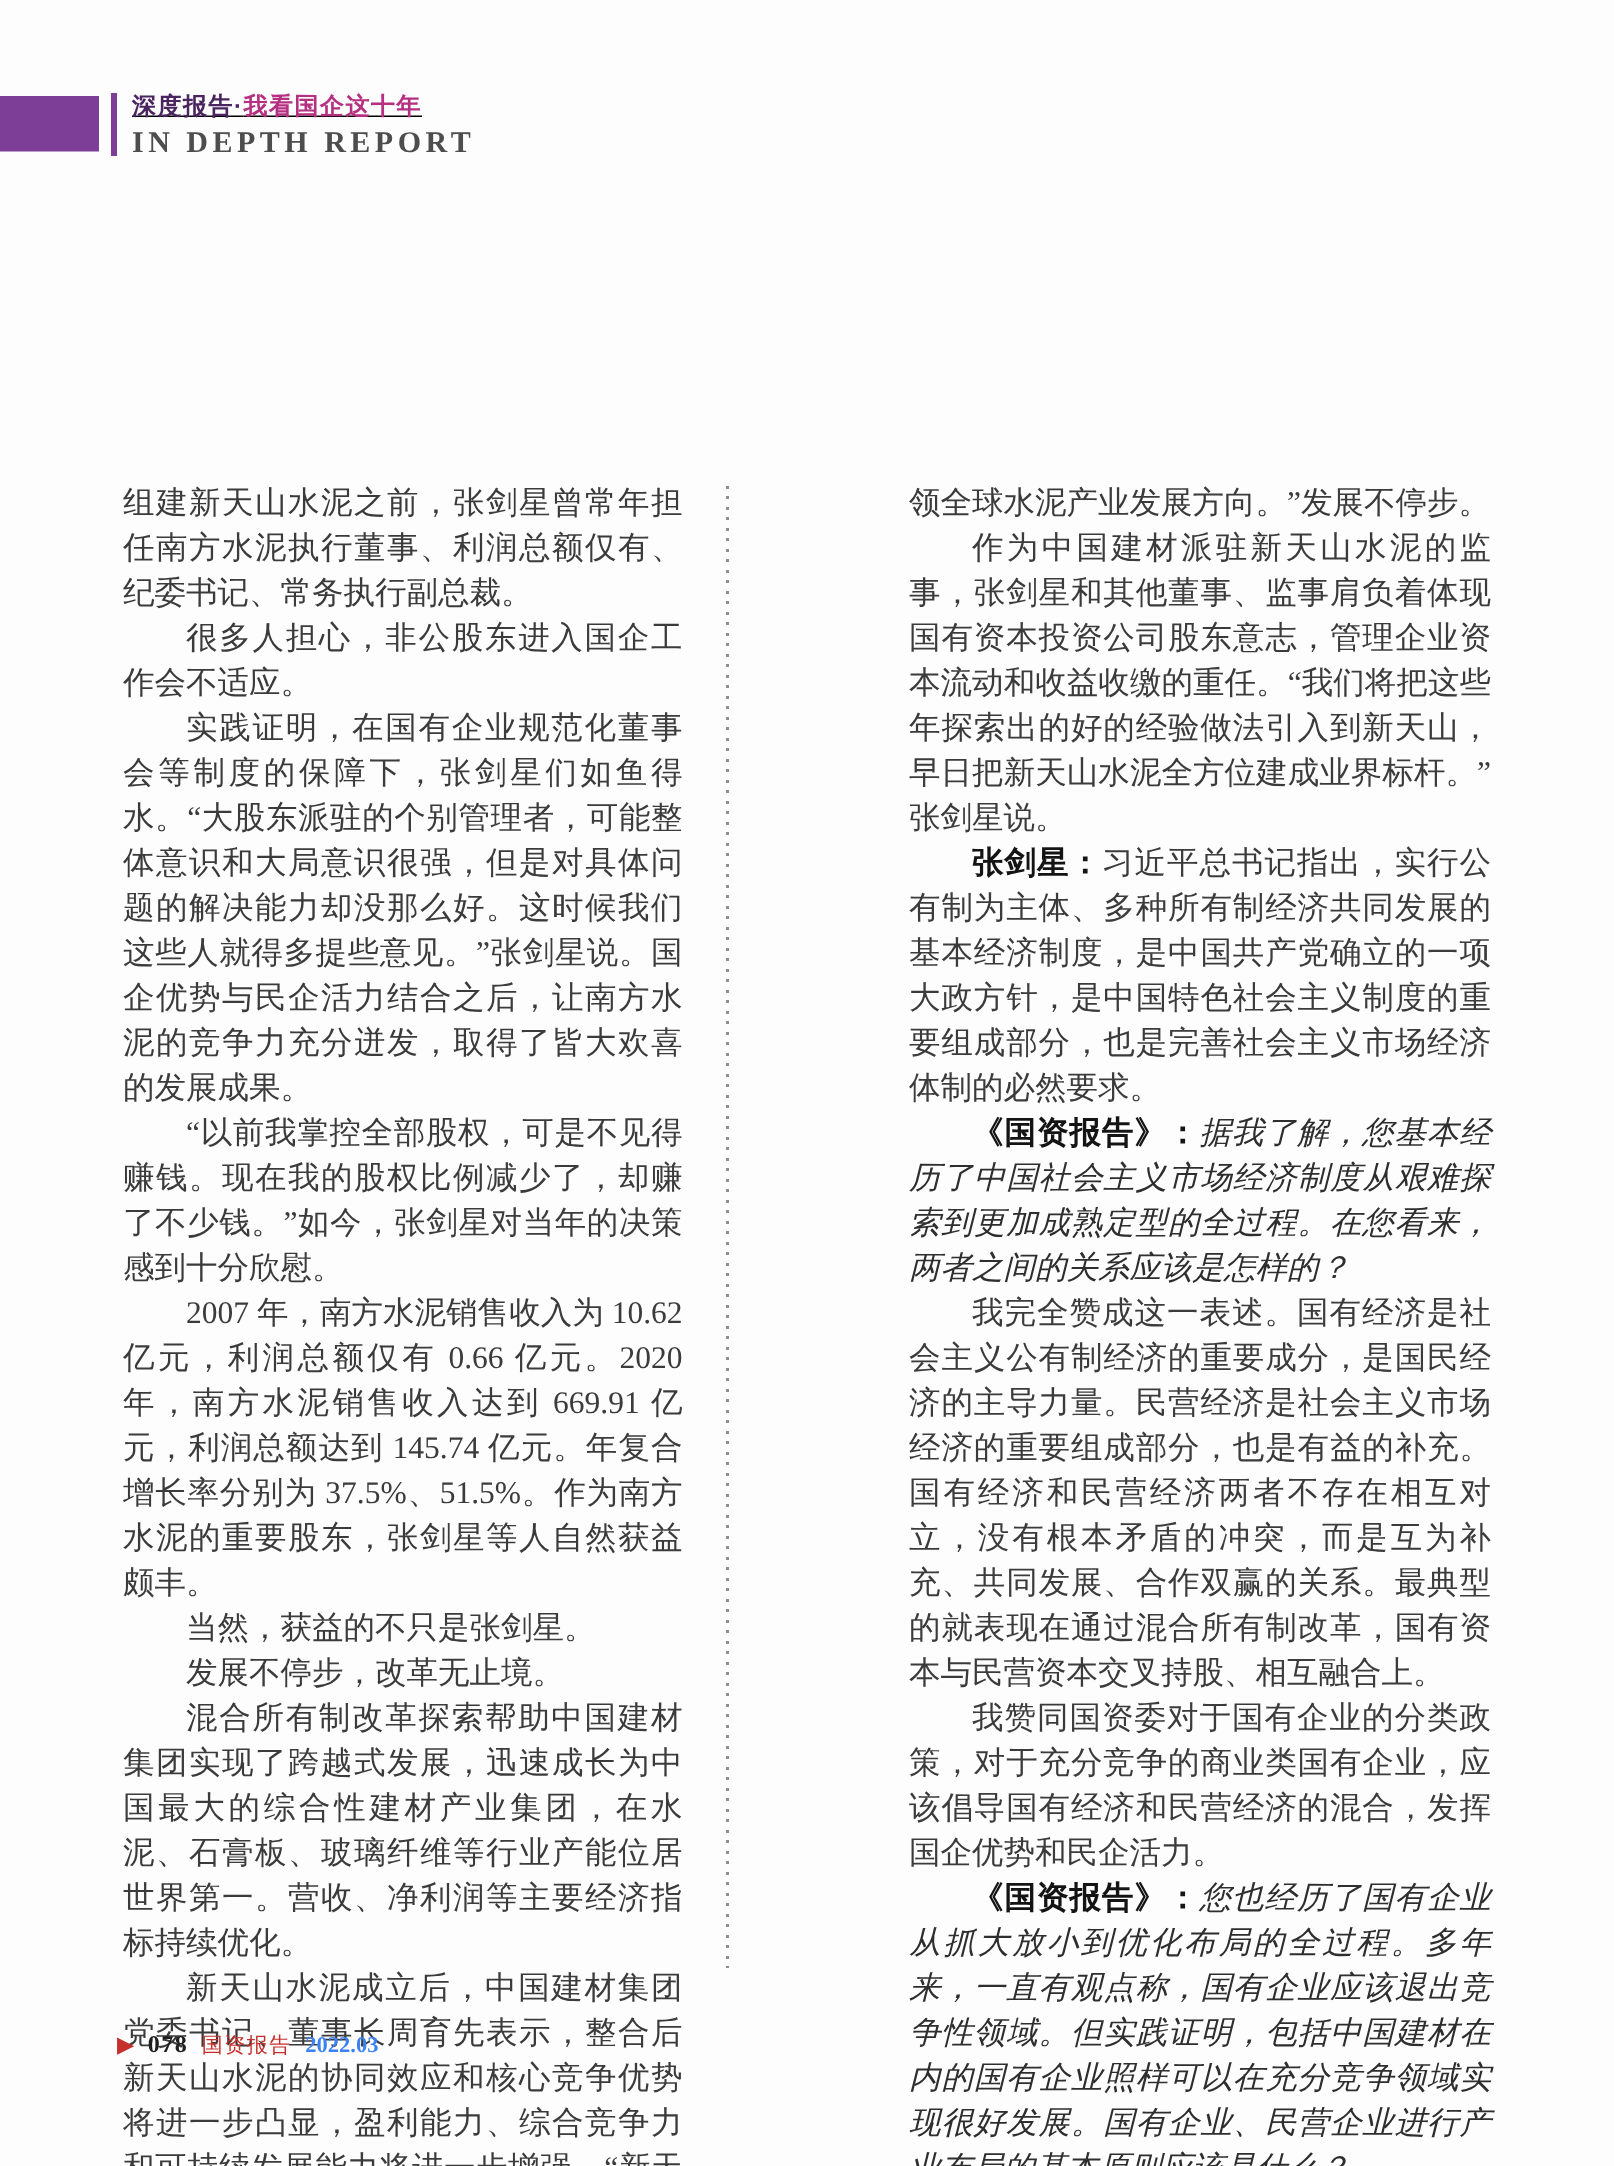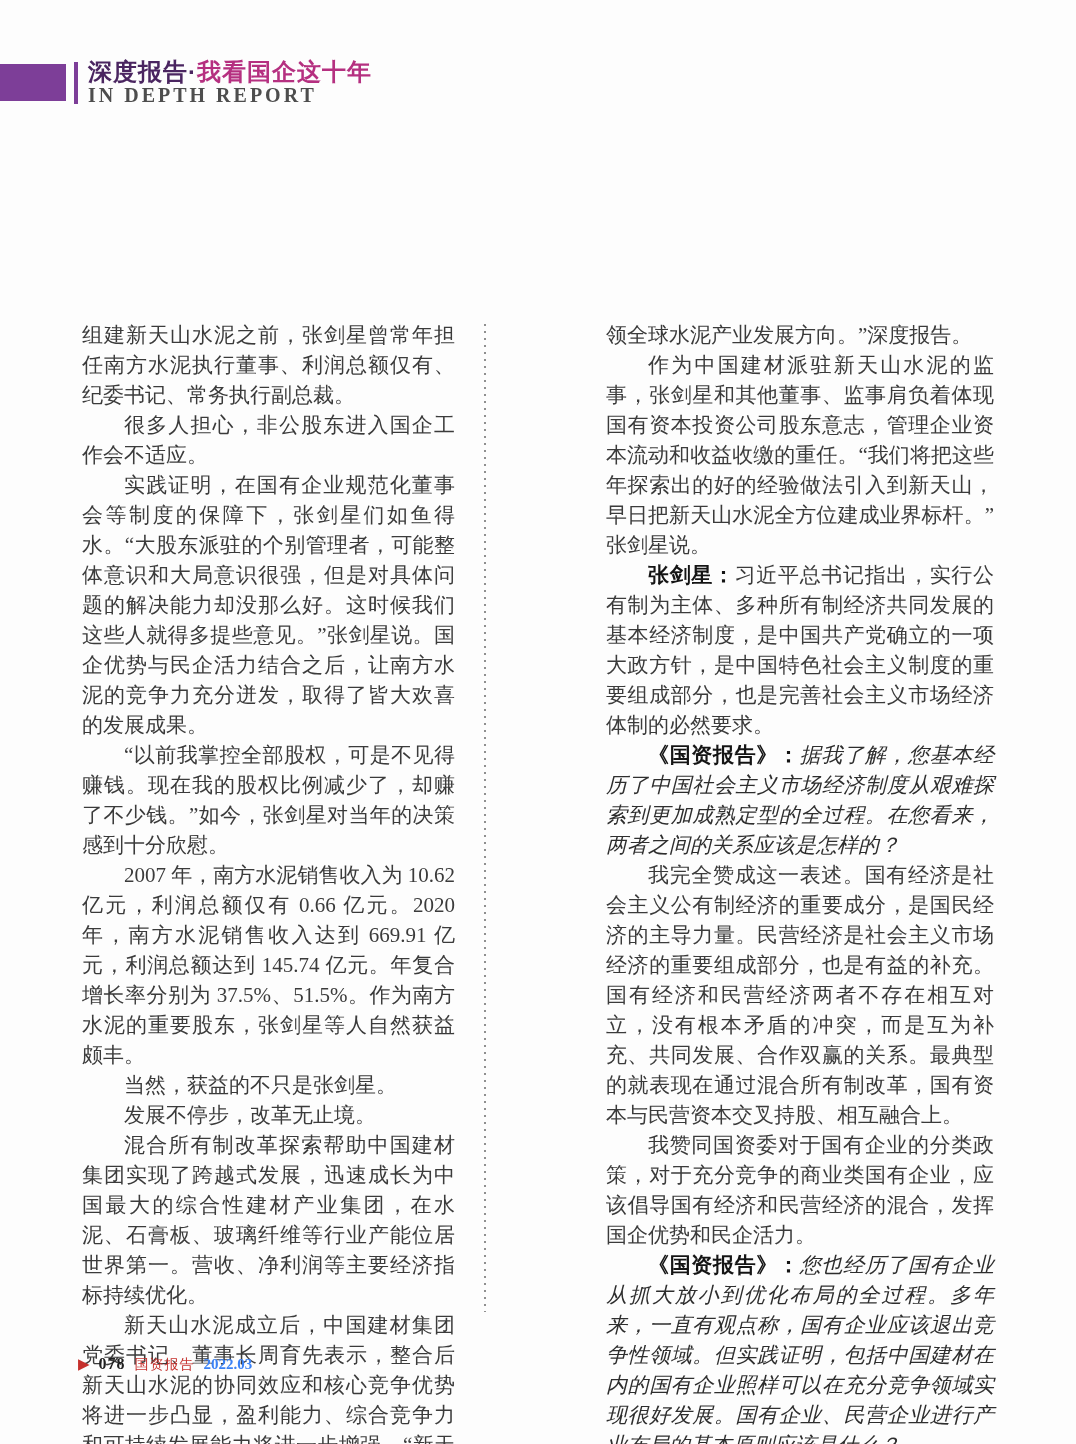--- a/index.html
+++ b/index.html
@@ -6,21 +6,21 @@
   .page {
     position:relative; width:1076px; height:1444px;
     background:#fdfdfd; overflow:hidden;
     font-family:"Liberation Serif","DejaVu Serif",serif;
   }
 
   
   .header-block { position:absolute; left:0; top:64px; width:66px; height:37px; background:#7d3e98; }
   .header-bar   { position:absolute; left:74px; top:62px; width:4px; height:42px; background:#7d3e98; }
   .header-titles{ position:absolute; left:88px; top:59px; }
-  .title-zh { font-family:"Liberation Sans","DejaVu Sans",sans-serif; font-weight:bold; font-size:24px; line-height:25px; letter-spacing:1px; white-space:nowrap; }
+  .title-zh { font-family:"Liberation Sans","DejaVu Sans",sans-serif; font-weight:bold; font-size:16px; line-height:25px; letter-spacing:1px; white-space:nowrap;text-decoration:underline; }
   .title-zh .prefix { color:#4a2560; }
   .title-zh .hl     { color:#b53080; }
   .title-en { font-family:"Liberation Serif","DejaVu Serif",serif; font-weight:bold; font-size:20px; line-height:22px; letter-spacing:3px; color:#4d4d4d; }
 
   
   .column { position:absolute; top:320px; font-size:21px; line-height:30px; color:#3b3b3b; text-align:justify; }
   .col-left  { left:82px;  width:373px; }
   .col-right { left:606px; width:388px; }
   .para { margin:0; }
   .para.indent { text-indent:2em; }
@@ -62,21 +62,21 @@
       <p class="para indent">2007 年，南方水泥销售收入为 10.62 亿元，利润总额仅有 0.66 亿元。2020 年，南方水泥销售收入达到 669.91 亿元，利润总额达到 145.74 亿元。年复合增长率分别为 37.5%、51.5%。作为南方水泥的重要股东，张剑星等人自然获益颇丰。</p>
       <p class="para indent">当然，获益的不只是张剑星。</p>
       <p class="para indent">发展不停步，改革无止境。</p>
       <p class="para indent">混合所有制改革探索帮助中国建材集团实现了跨越式发展，迅速成长为中国最大的综合性建材产业集团，在水泥、石膏板、玻璃纤维等行业产能位居世界第一。营收、净利润等主要经济指标持续优化。</p>
       <p class="para indent">新天山水泥成立后，中国建材集团党委书记、董事长周育先表示，整合后新天山水泥的协同效应和核心竞争优势将进一步凸显，盈利能力、综合竞争力和可持续发展能力将进一步增强。“新天山水泥将建设世界一流水泥公司，引</p>
     </div>
 
   <div class="divider"></div>
 
   <div class="column col-right">
-      <p class="para">领全球水泥产业发展方向。”深度报告。</p>
+      <p class="para">领全球水泥产业发展方向。”发展不停步。</p>
       <p class="para indent">作为中国建材派驻新天山水泥的监事，张剑星和其他董事、监事肩负着体现国有资本投资公司股东意志，管理企业资本流动和收益收缴的重任。“我们将把这些年探索出的好的经验做法引入到新天山，早日把新天山水泥全方位建成业界标杆。”张剑星说。</p>
       <p class="para indent"><span class="speaker">张剑星：</span>习近平总书记指出，实行公有制为主体、多种所有制经济共同发展的基本经济制度，是中国共产党确立的一项大政方针，是中国特色社会主义制度的重要组成部分，也是完善社会主义市场经济体制的必然要求。</p>
       <p class="para indent question"><span class="speaker">《国资报告》：</span>据我了解，您基本经历了中国社会主义市场经济制度从艰难探索到更加成熟定型的全过程。在您看来，两者之间的关系应该是怎样的？</p>
       <p class="para indent">我完全赞成这一表述。国有经济是社会主义公有制经济的重要成分，是国民经济的主导力量。民营经济是社会主义市场经济的重要组成部分，也是有益的补充。国有经济和民营经济两者不存在相互对立，没有根本矛盾的冲突，而是互为补充、共同发展、合作双赢的关系。最典型的就表现在通过混合所有制改革，国有资本与民营资本交叉持股、相互融合上。</p>
       <p class="para indent">我赞同国资委对于国有企业的分类政策，对于充分竞争的商业类国有企业，应该倡导国有经济和民营经济的混合，发挥国企优势和民企活力。</p>
       <p class="para indent question"><span class="speaker">《国资报告》：</span>您也经历了国有企业从抓大放小到优化布局的全过程。多年来，一直有观点称，国有企业应该退出竞争性领域。但实践证明，包括中国建材在内的国有企业照样可以在充分竞争领域实现很好发展。国有企业、民营企业进行产业布局的基本原则应该是什么？</p>
     </div>
 
   <div class="footer">
     <span class="page-marker">▶</span>

